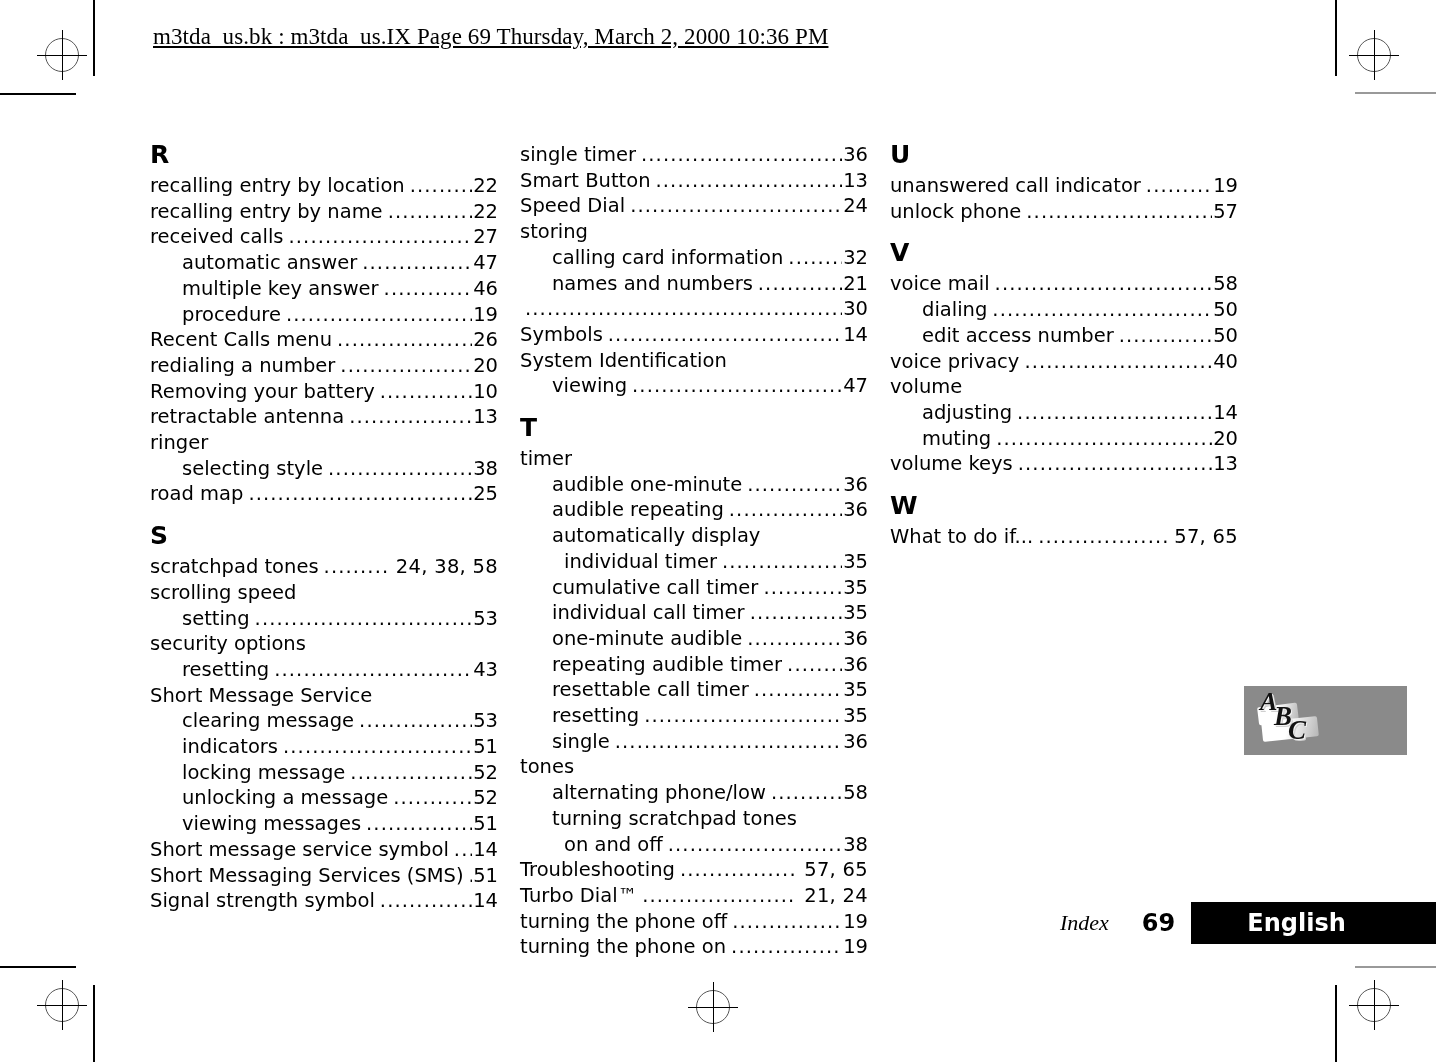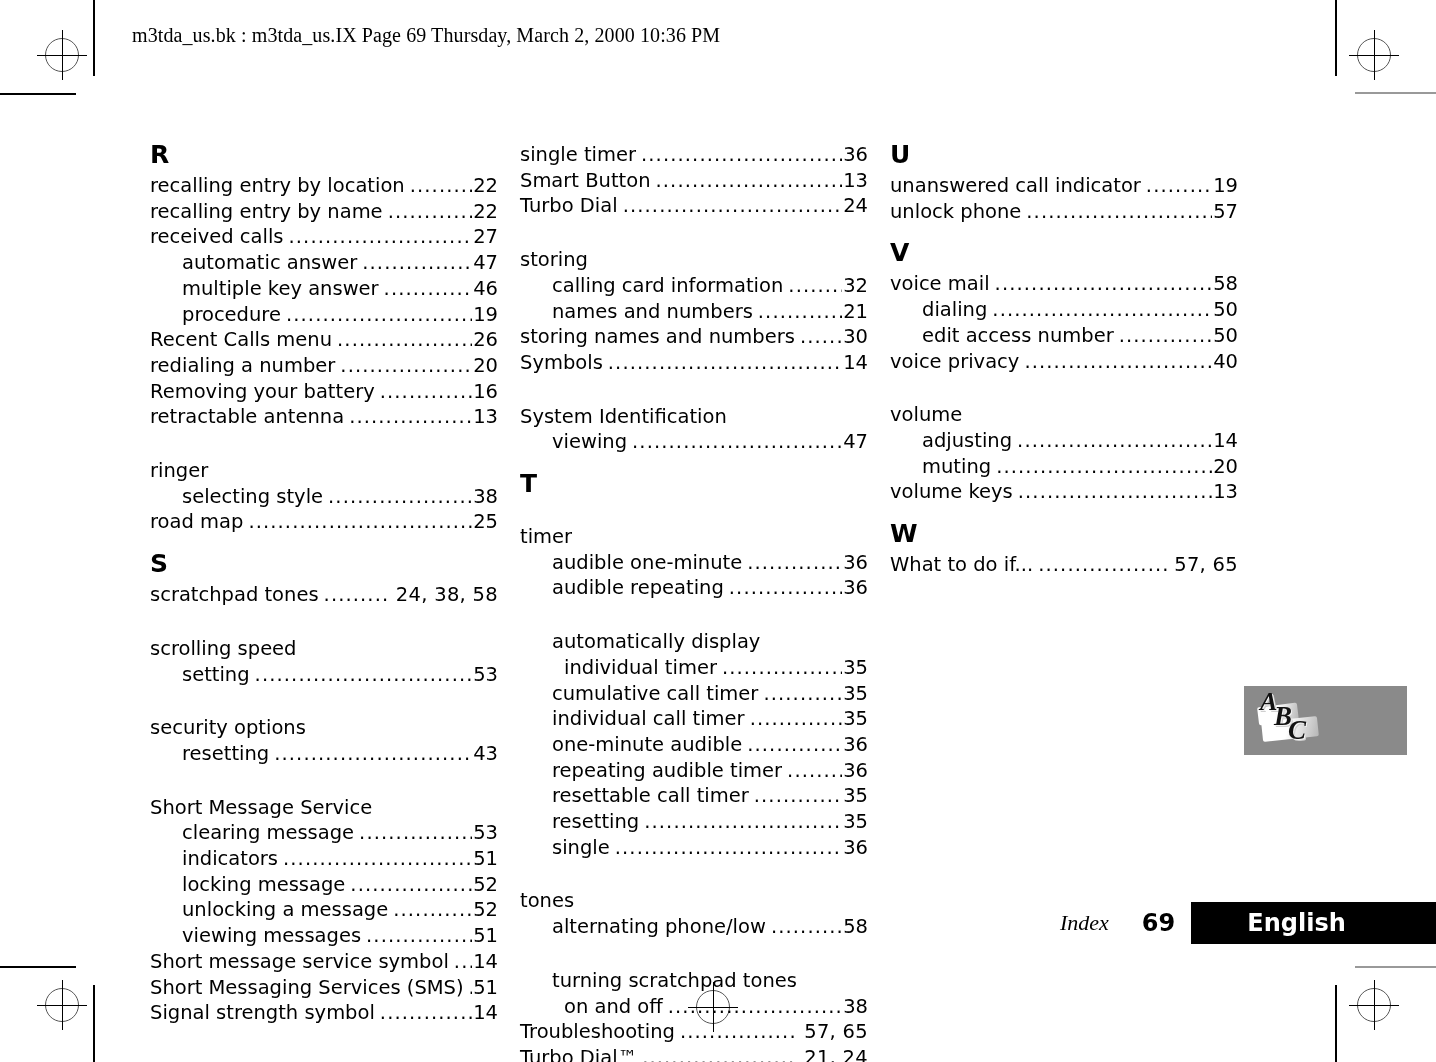--- a/index.html
+++ b/index.html
@@ -47,26 +47,27 @@
   }
   .crop-line {
     position: absolute;
     background: #000;
   }
   .crop-line.gray { background: #999; }
 
   
   .header-text {
     position: absolute;
-    left: 132px;
+    left: 153px;
     top: 24px;
     font-family: "Liberation Serif", "DejaVu Serif", serif;
-    font-size: 20px;
+    font-size: 23px;
     letter-spacing: 0.1px;
     white-space: nowrap;
+    text-decoration: underline;
   }
 
   
   .columns {
     position: absolute;
     left: 150px;
     top: 142px;
     width: 1100px;
     display: flex;
     gap: 22px;
@@ -99,21 +100,21 @@
     white-space: nowrap;
     margin: 0 1px 0 5px;
     font-size: 19.5px;
     letter-spacing: 1.1px;
     color: #000;
   }
   .entry .leader::before {
     content: "......................................................................................................";
   }
   .entry .pageno { flex: 0 0 auto; }
-  .entry.noleader { display: block; margin-top: 28px; }
+  .entry.noleader { display: block; }
 
   .lvl1 { padding-left: 0; }
   .lvl2 { padding-left: 32px; align-items: center; }
   .lvl3 { padding-left: 44px; }
 
   .pageno.multi { letter-spacing: 0.3px; }
   .entry.spaced .leader { margin-right: 7px; }
 
   
   .logo-box {
@@ -242,21 +243,21 @@
         <span class="pageno">26</span>
       </div>
       <div class="entry lvl1">
         <span class="label">redialing a number</span>
         <span class="leader"></span>
         <span class="pageno">20</span>
       </div>
       <div class="entry lvl1">
         <span class="label">Removing your battery</span>
         <span class="leader"></span>
-        <span class="pageno">16</span>
+        <span class="pageno">10</span>
       </div>
       <div class="entry lvl1">
         <span class="label">retractable antenna</span>
         <span class="leader"></span>
         <span class="pageno">13</span>
       </div>
       <div class="entry lvl1 noleader"><span class="label">ringer</span></div>
       <div class="entry lvl2">
         <span class="label">selecting style</span>
         <span class="leader"></span>
@@ -332,37 +333,36 @@
         <span class="label">single timer</span>
         <span class="leader"></span>
         <span class="pageno">36</span>
       </div>
       <div class="entry lvl1">
         <span class="label">Smart Button</span>
         <span class="leader"></span>
         <span class="pageno">13</span>
       </div>
       <div class="entry lvl1">
-        <span class="label">Turbo Dial</span>
+        <span class="label">Speed Dial</span>
         <span class="leader"></span>
         <span class="pageno">24</span>
       </div>
       <div class="entry lvl1 noleader"><span class="label">storing</span></div>
       <div class="entry lvl2">
         <span class="label">calling card information</span>
         <span class="leader"></span>
         <span class="pageno">32</span>
       </div>
       <div class="entry lvl2">
         <span class="label">names and numbers</span>
         <span class="leader"></span>
         <span class="pageno">21</span>
       </div>
       <div class="entry lvl1">
-        <span class="label">storing names and numbers</span>
         <span class="leader"></span>
         <span class="pageno">30</span>
       </div>
       <div class="entry lvl1">
         <span class="label">Symbols</span>
         <span class="leader"></span>
         <span class="pageno">14</span>
       </div>
       <div class="entry lvl1 noleader"><span class="label">System Identification</span></div>
       <div class="entry lvl2">

